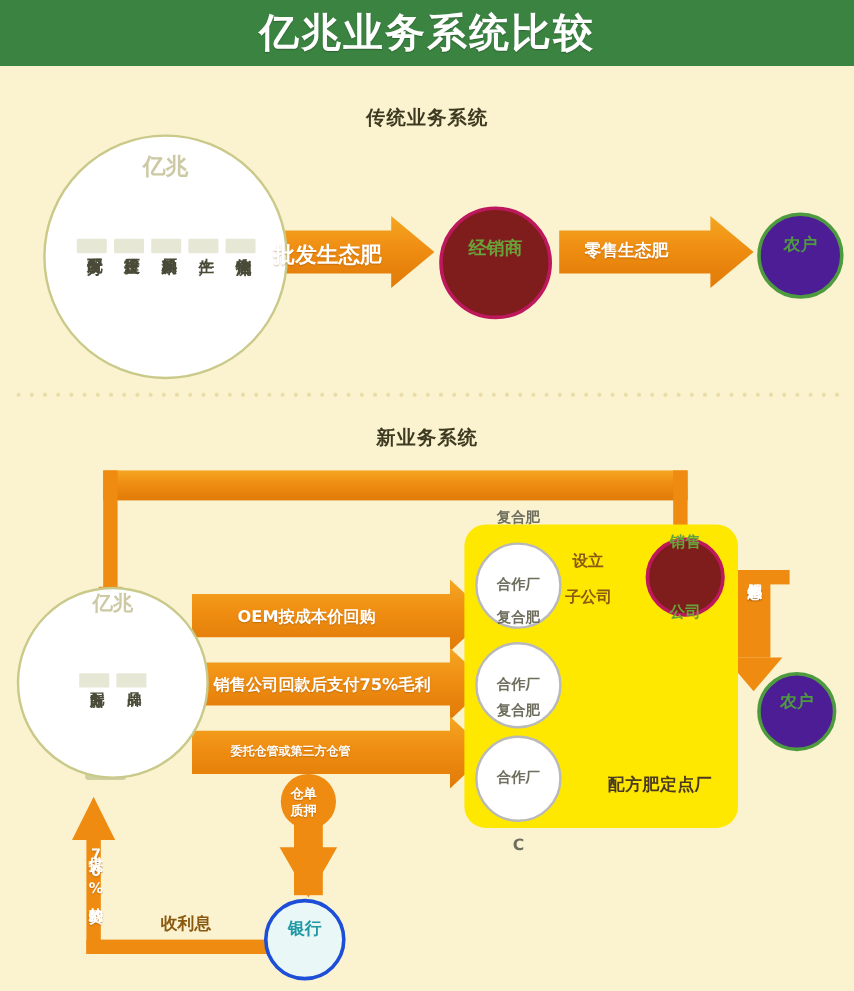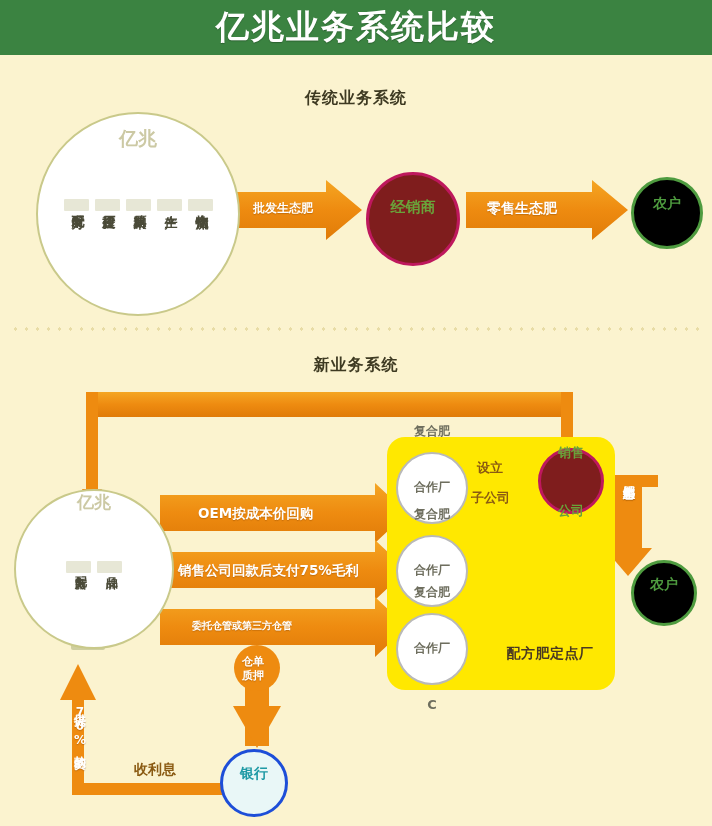--- a/index.html
+++ b/index.html
@@ -51,21 +51,21 @@
   .chipline{display:flex;gap:6px;align-items:flex-start;justify-content:center;}
   .chip{
     background:#e7e7d6;color:#4a4a38;
     font-size:13px;line-height:15px;font-weight:bold;
     font-family:"DejaVu Sans","Liberation Sans",sans-serif;
     padding:6px 3px;width:19px;text-align:center;
     writing-mode:vertical-rl;text-orientation:upright;
     border-radius:1px;
   }
 
-  .green-circle{background:#000000;border:3px solid #4e9b3f;}
+  .green-circle{background:#4c1d95;border:3px solid #4e9b3f;}
   .green-circle .lbl{color:#4e9b3f;}
   .olive-circle{background:#7f1d1d;border:3px solid #be185d;}
   .olive-circle .lbl{color:#6aa23a;}
   .teal-circle{background:#e9f7f7;border:3px solid #1d4ed8;}
   .teal-circle .lbl{color:#1f9aa5;}
   .grey-circle{background:#ffffff;border:2px solid #b9b9b9;}
   .grey-circle .lbl{color:#6e6e5e;}
 
   
   .yellow-panel{
@@ -242,21 +242,21 @@
     <div class="chipline" style="margin-top:4px;">
       <div class="chip">配方研发</div>
       <div class="chip">投资建厂</div>
       <div class="chip">原料采购</div>
       <div class="chip">生产</div>
       <div class="chip">物流仓储</div>
     </div>
     <div style="height:48px"></div>
   </div>
 
-  <div class="arr-txt" style="left:253px;top:200px;font-size:12px;">批发生态肥</div>
+  <div class="arr-txt" style="left:228px;top:200px;font-size:18px;">批发生态肥</div>
   <div class="arr-txt" style="left:487px;top:200px;font-size:14px;">零售生态肥</div>
 
   <div class="circ olive-circle" style="left:366px;top:172px;width:94px;height:94px;">
     <div class="lbl" style="font-size:15px;margin-top:-24px;">经销商</div>
   </div>
 
   <div class="circ green-circle" style="left:631px;top:177px;width:72px;height:72px;">
     <div class="lbl" style="font-size:14px;margin-top:-18px;">农户</div>
   </div>
 

